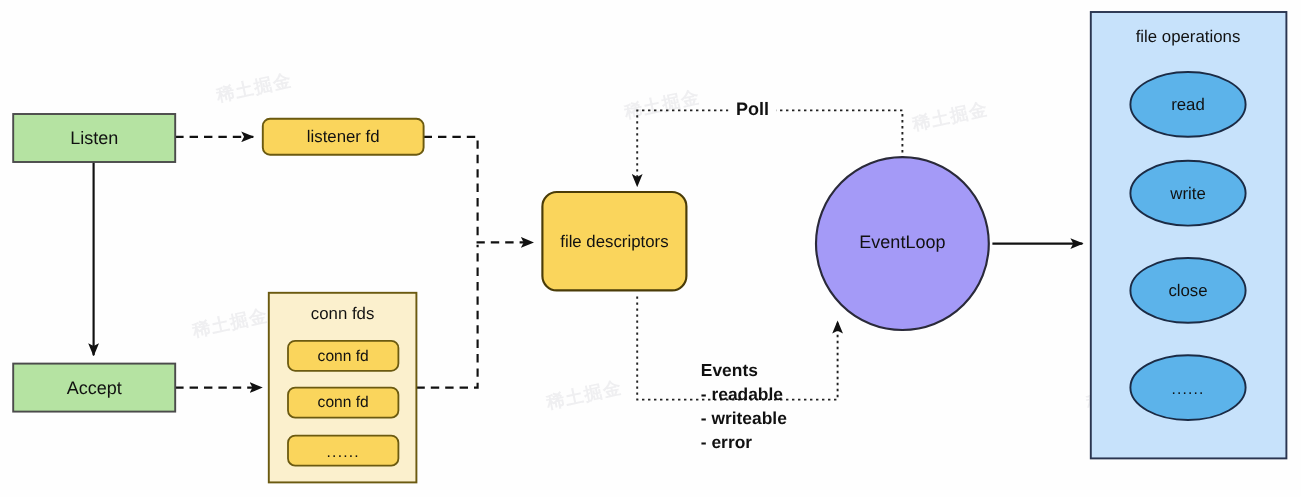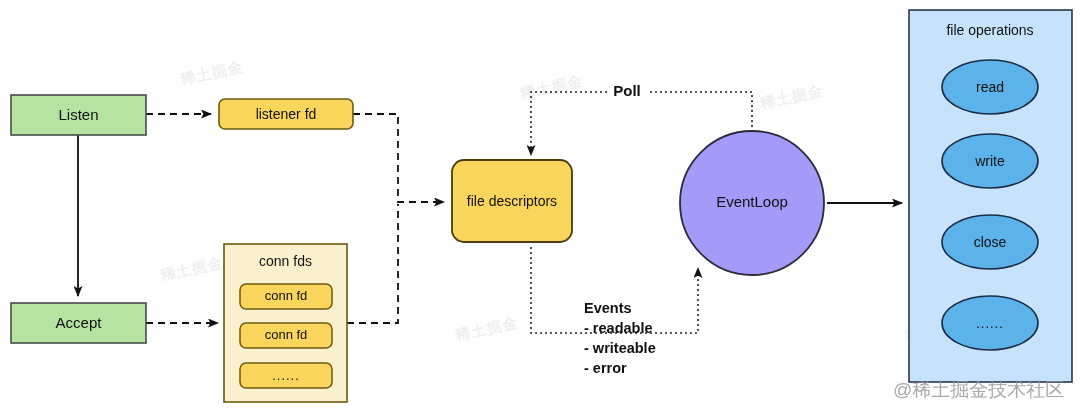--- a/index.html
+++ b/index.html
@@ -151,14 +151,13 @@
     <rect x="607" y="82" width="40" height="19" fill="#fefefe"></rect>
     <text x="627" y="92" font-size="15" font-weight="bold" fill="#111111" text-anchor="middle" dominant-baseline="middle" font-family="Liberation Sans, sans-serif">Poll</text>
 
     <rect x="583" y="296" width="92" height="22" fill="#fefefe"></rect>
     <text x="584" y="313" font-size="14.5" font-weight="bold" fill="#111111" font-family="Liberation Sans, sans-serif">Events</text>
     <text x="584" y="333" font-size="14.5" font-weight="bold" fill="#111111" font-family="Liberation Sans, sans-serif">- readable</text>
     <text x="584" y="353" font-size="14.5" font-weight="bold" fill="#111111" font-family="Liberation Sans, sans-serif">- writeable</text>
     <text x="584" y="373" font-size="14.5" font-weight="bold" fill="#111111" font-family="Liberation Sans, sans-serif">- error</text>
   </svg>
 
-  <div class="wm-bottom">@稀土掘金技术社区</div>
 </div>
 
 </body></html>

